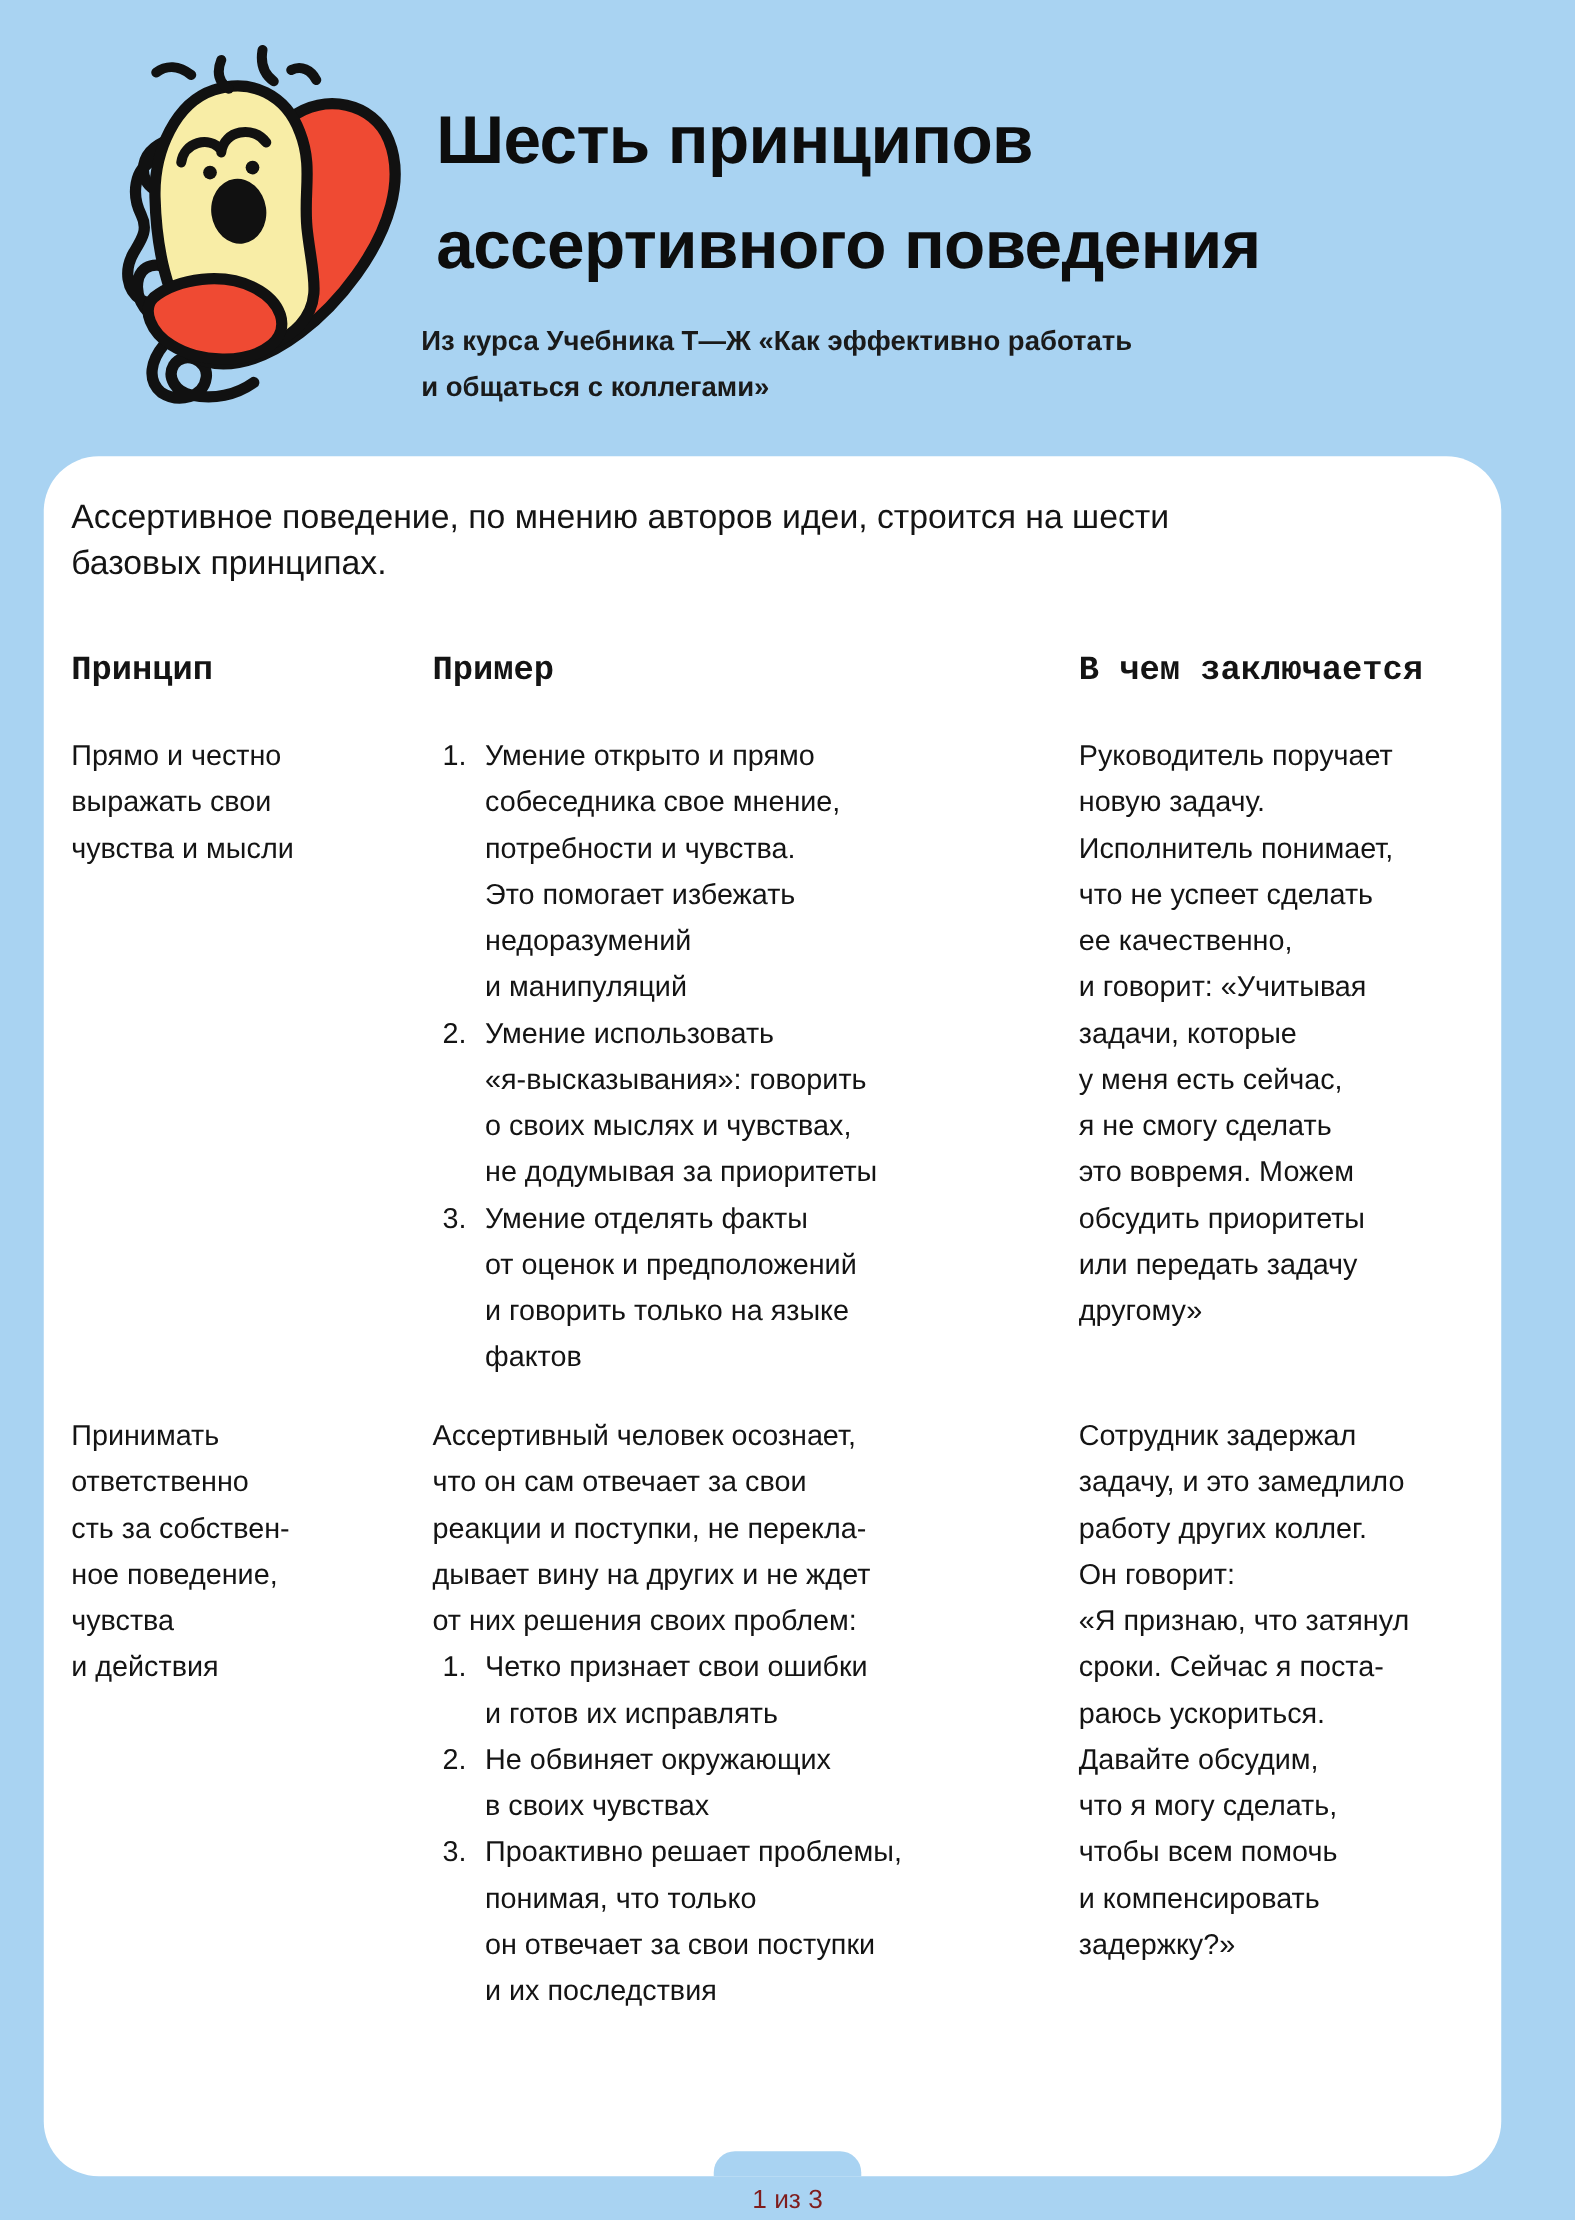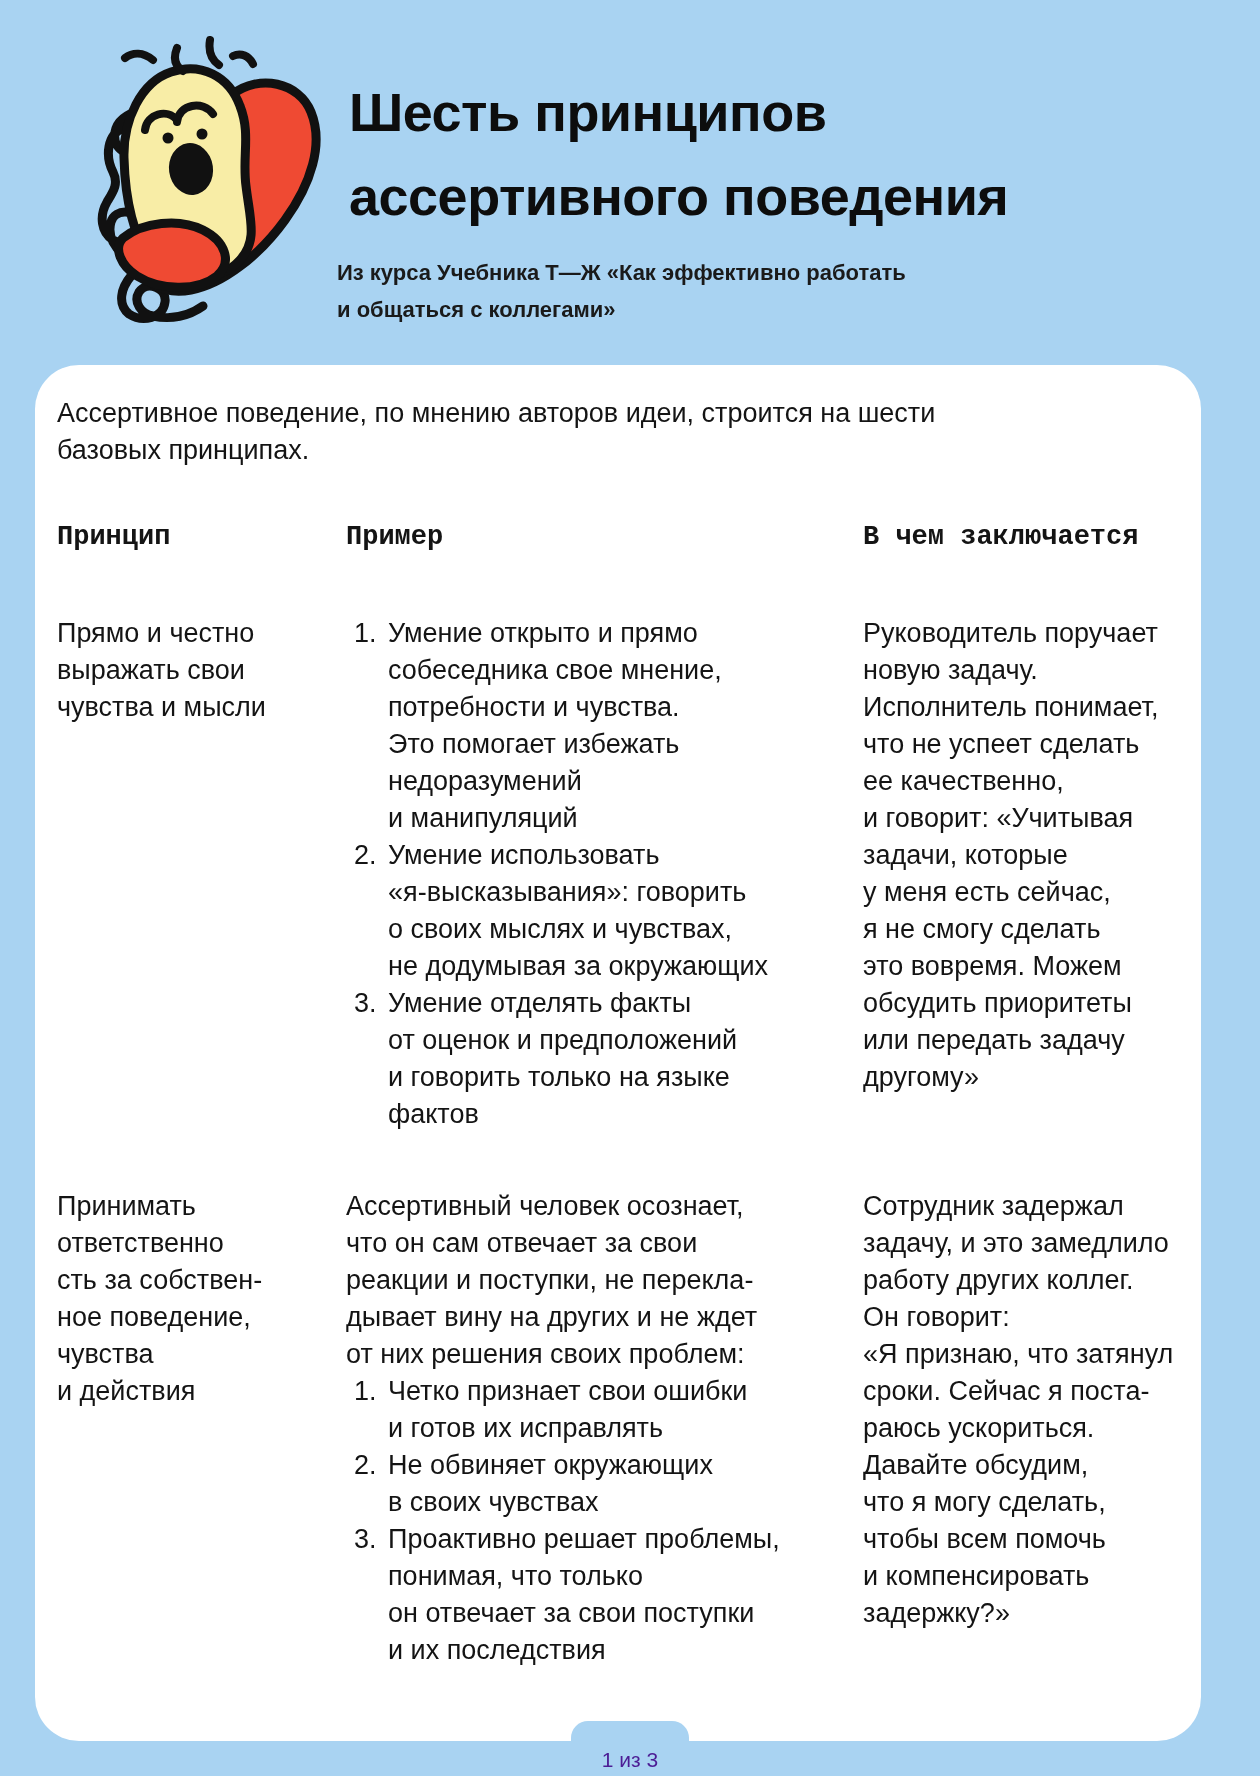--- a/index.html
+++ b/index.html
@@ -26,35 +26,35 @@
   .card{
     position:absolute;left:35px;top:365px;width:1166px;height:1376px;
     background:#ffffff;border-radius:44px;
     box-sizing:border-box;padding:30px 22px 0 22px;
   }
   .intro{margin:0 0 50px 0;font-size:27px;line-height:37px;}
   .trow{display:grid;grid-template-columns:289px 517px 1fr;}
   .thead{margin-bottom:30px;font-family:Liberation Mono, monospace;}
   .thead .hcell{font-weight:700;font-size:27px;line-height:37px;}
   .row1{margin-bottom:26px;}
-  .cell{font-size:27px;line-height:37px;margin-top:29px;}
+  .cell{font-size:23px;line-height:37px;}
   .lead{margin:0;}
   .plist{padding-left:8px;}
   .point{display:flex;align-items:flex-start;}
   .pnum{width:34px;flex:0 0 34px;}
   .ptext{flex:1;}
   
   .footer-tab{
     position:absolute;bottom:35px;left:50%;transform:translateX(-50%);
     width:118px;height:20px;background:#a9d3f2;border-radius:17px 17px 0 0;
   }
   .footer-bar{
     position:absolute;bottom:0;left:0;width:1260px;height:32px;background:#a9d3f2;
     display:flex;align-items:center;justify-content:center;
-    font-size:21px;color:#4c1d95;
+    font-size:21px;color:#7f1d1d;
   }
 </style>
 </head>
 <body>
 
 <div>
 
   <svg class="mascot" width="270" height="305" viewBox="0 0 260 305">
 
     <path d="M 130,86 C 95,76 58,84 54,106 C 51,124 70,134 80,122 C 90,110 76,96 62,102
@@ -116,21 +116,21 @@
 потребности и чувства.
 Это помогает избежать
 недоразумений
 и манипуляций</span>
             </div>
             <div class="point">
               <span class="pnum">2.</span>
               <span class="ptext pre">Умение использовать
 «я-высказывания»: говорить
 о своих мыслях и чувствах,
-не додумывая за окружающих</span>
+не додумывая за приоритеты</span>
             </div>
             <div class="point">
               <span class="pnum">3.</span>
               <span class="ptext pre">Умение отделять факты
 от оценок и предположений
 и говорить только на языке
 фактов</span>
             </div>
           </div>
         </div>

